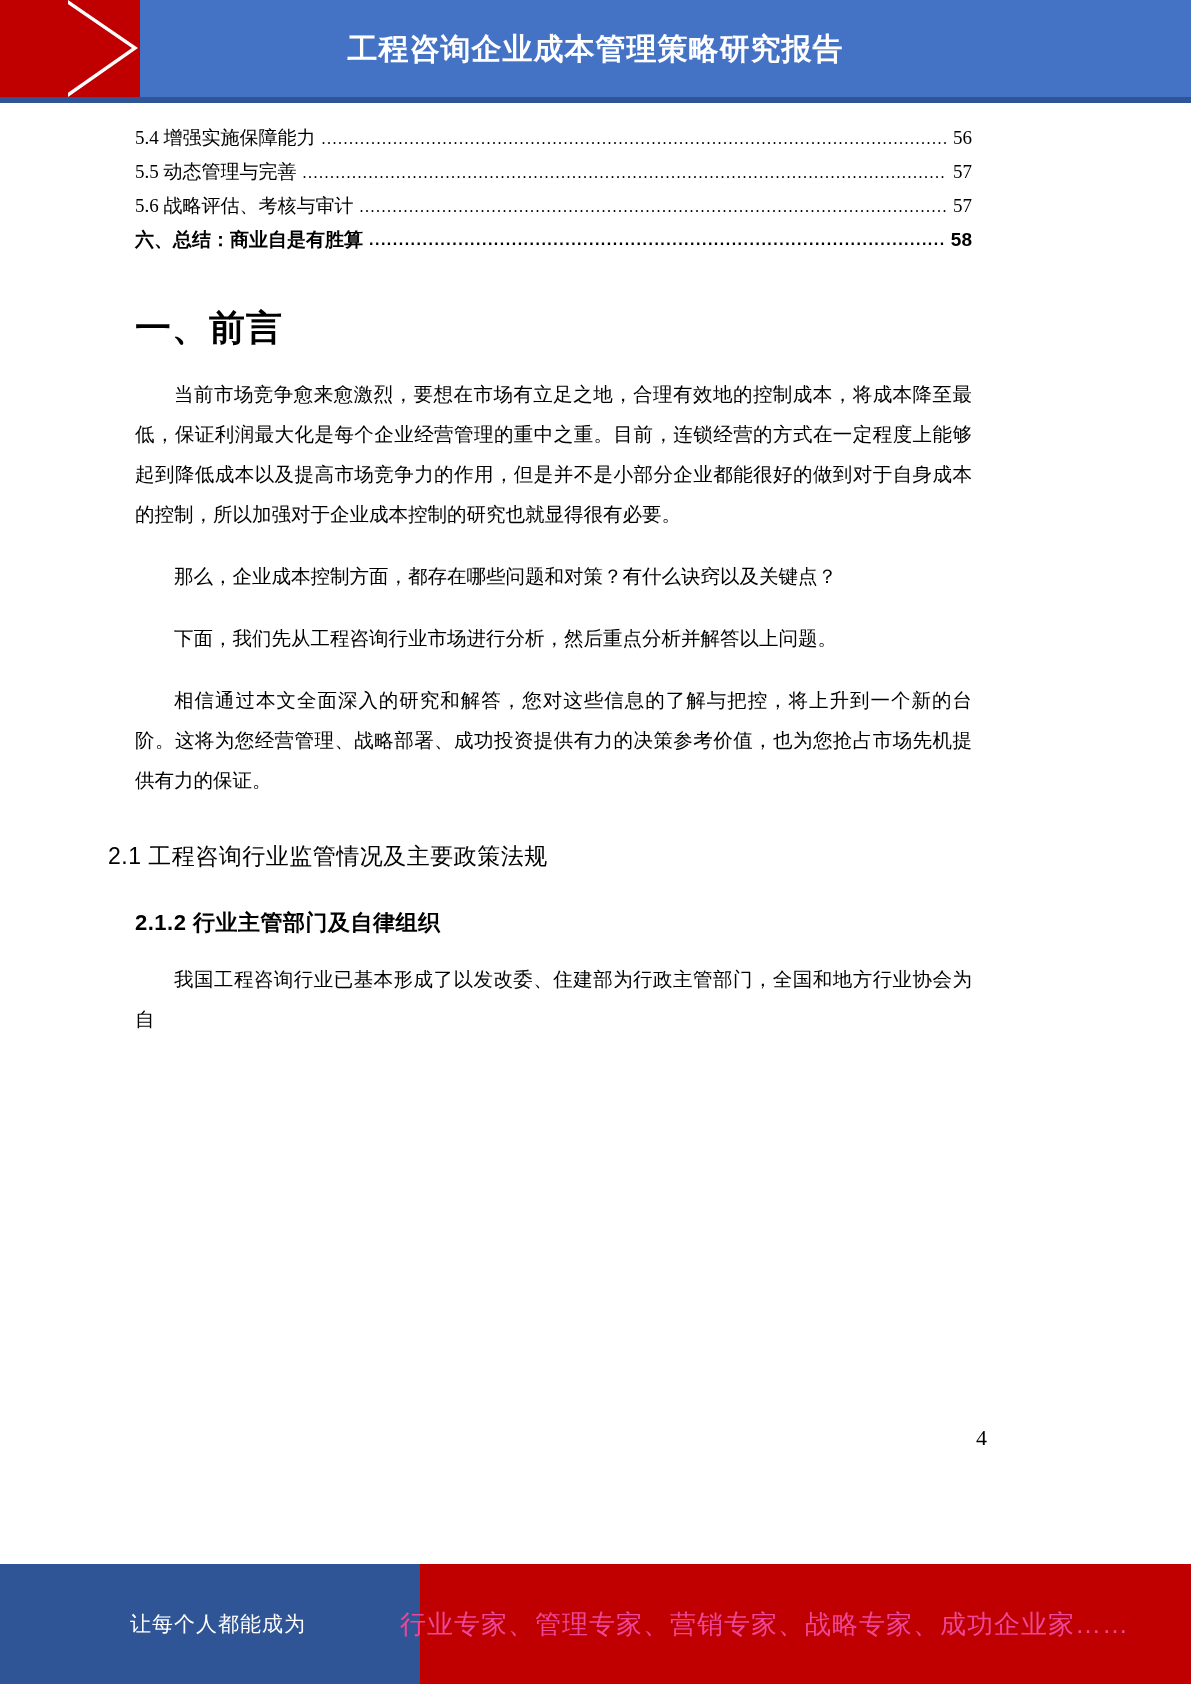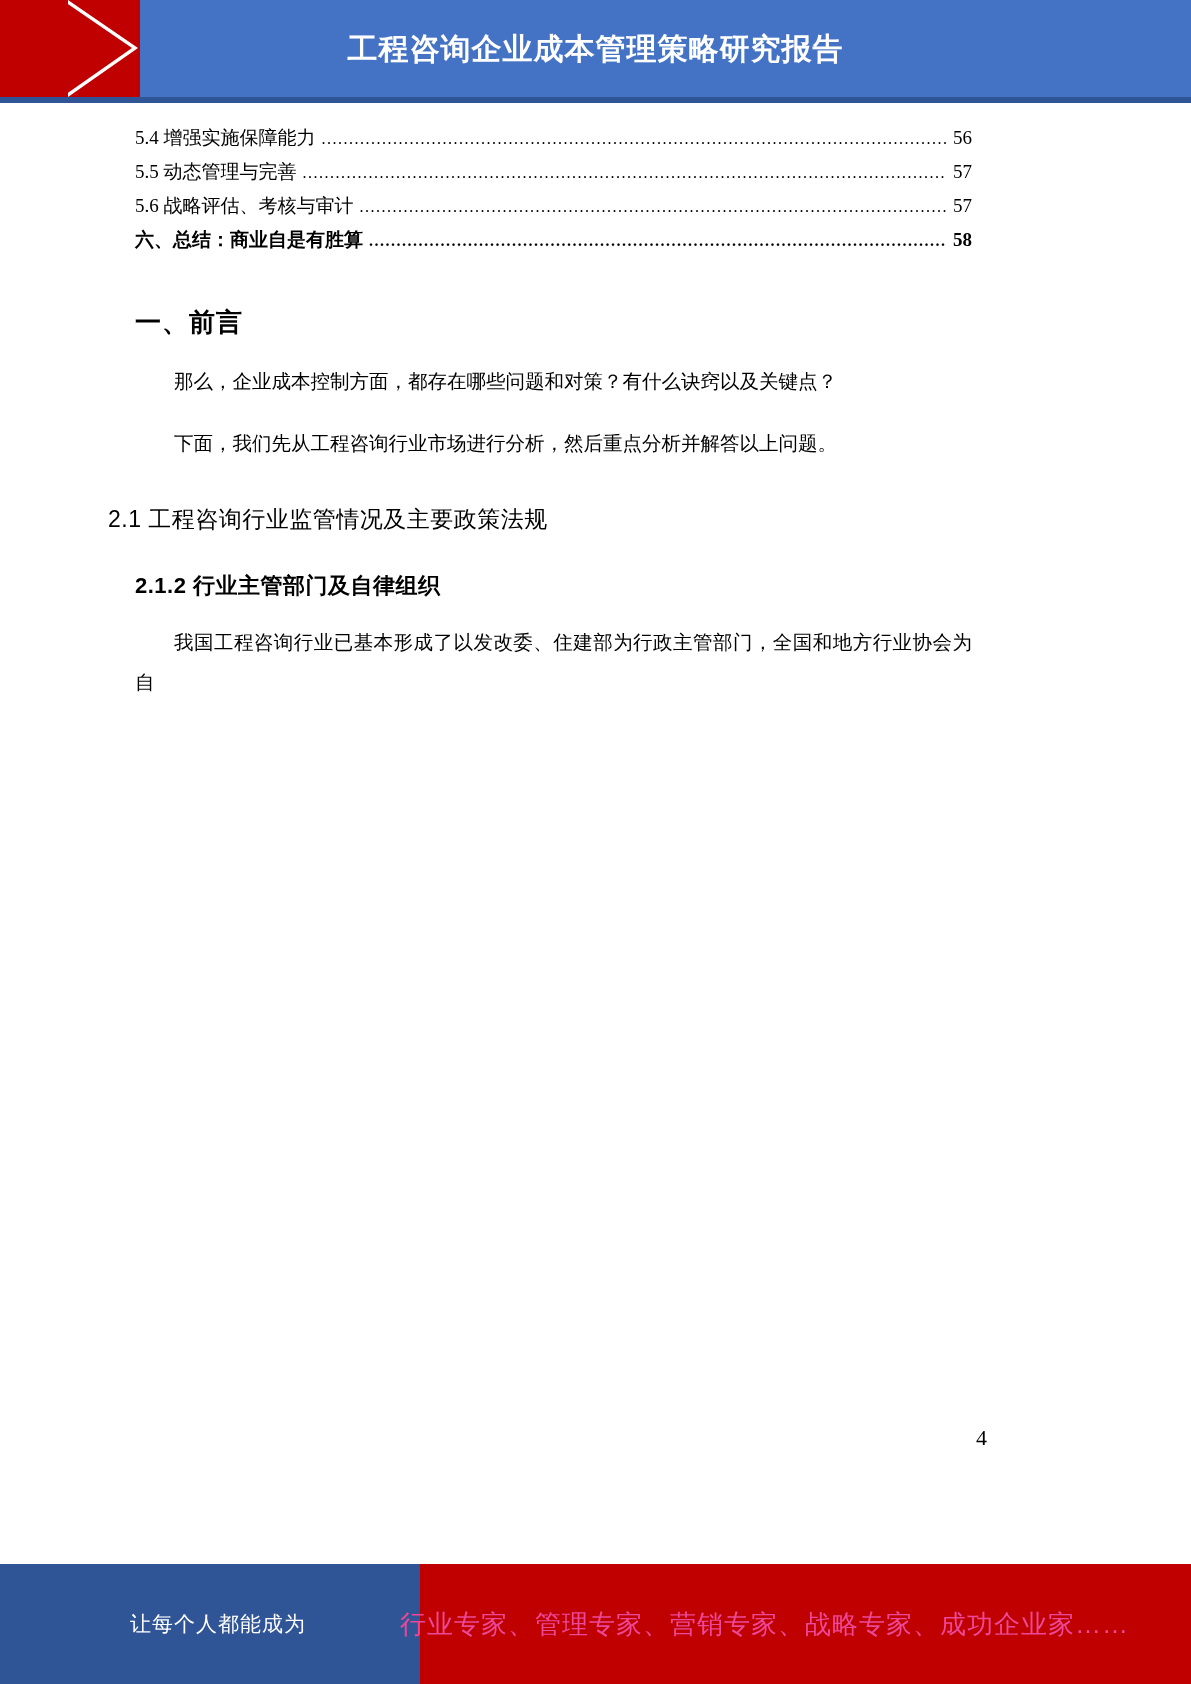--- a/index.html
+++ b/index.html
@@ -107,29 +107,30 @@
     letter-spacing: 1.5px;
     font-size: 16px;
     color: #000;
     margin: 0 2px;
   }
   .toc-line .pg {
     padding-left: 4px;
   }
   .toc-line.bold {
     font-weight: bold;
-    font-family: Liberation Serif, serif;
+    font-family: Liberation Sans, sans-serif;
     font-size: 19px;
+    align-items: center;
   }
   .toc-line.bold .dots { font-weight: bold; }
 
   h1.sec {
     font-family: "Liberation Sans", "DejaVu Sans", sans-serif;
     font-weight: bold;
-    font-size: 26px;
+    font-size: 36px;
     margin: 48px 0 0 135px;
     letter-spacing: 1px;
   }
   h1.sec2 {
     font-family: "Liberation Sans", "DejaVu Sans", sans-serif;
     font-weight: bold;
     font-size: 28px;
     margin: 52px 0 0 135px;
     letter-spacing: 0.5px;
   }
@@ -247,22 +248,24 @@
     </div>
     <div class="toc-line bold">
       <span class="t">六、总结：商业自是有胜算</span>
       <span class="dots">........................................................................................................................................................</span>
       <span class="pg">58</span>
     </div>
   </div>
 
   <h1 class="sec">一、前言</h1>
 
+  <p class="body">当前市场竞争愈来愈激烈，要想在市场有立足之地，合理有效地的控制成本，将成本降至最低，保证利润最大化是每个企业经营管理的重中之重。目前，连锁经营的方式在一定程度上能够起到降低成本以及提高市场竞争力的作用，但是并不是小部分企业都能很好的做到对于自身成本的控制，所以加强对于企业成本控制的研究也就显得很有必要。</p>
   <p class="body">那么，企业成本控制方面，都存在哪些问题和对策？有什么诀窍以及关键点？</p>
   <p class="body">下面，我们先从工程咨询行业市场进行分析，然后重点分析并解答以上问题。</p>
+  <p class="body">相信通过本文全面深入的研究和解答，您对这些信息的了解与把控，将上升到一个新的台阶。这将为您经营管理、战略部署、成功投资提供有力的决策参考价值，也为您抢占市场先机提供有力的保证。</p>
 
 
   <h2 class="sub">2.1  工程咨询行业监管情况及主要政策法规</h2>
 
 
   <h3 class="subsub">2.1.2  行业主管部门及自律组织</h3>
   <p class="body">我国工程咨询行业已基本形成了以发改委、住建部为行政主管部门，全国和地方行业协会为自</p>
 
   <div class="page-number">4</div>
 </div>

